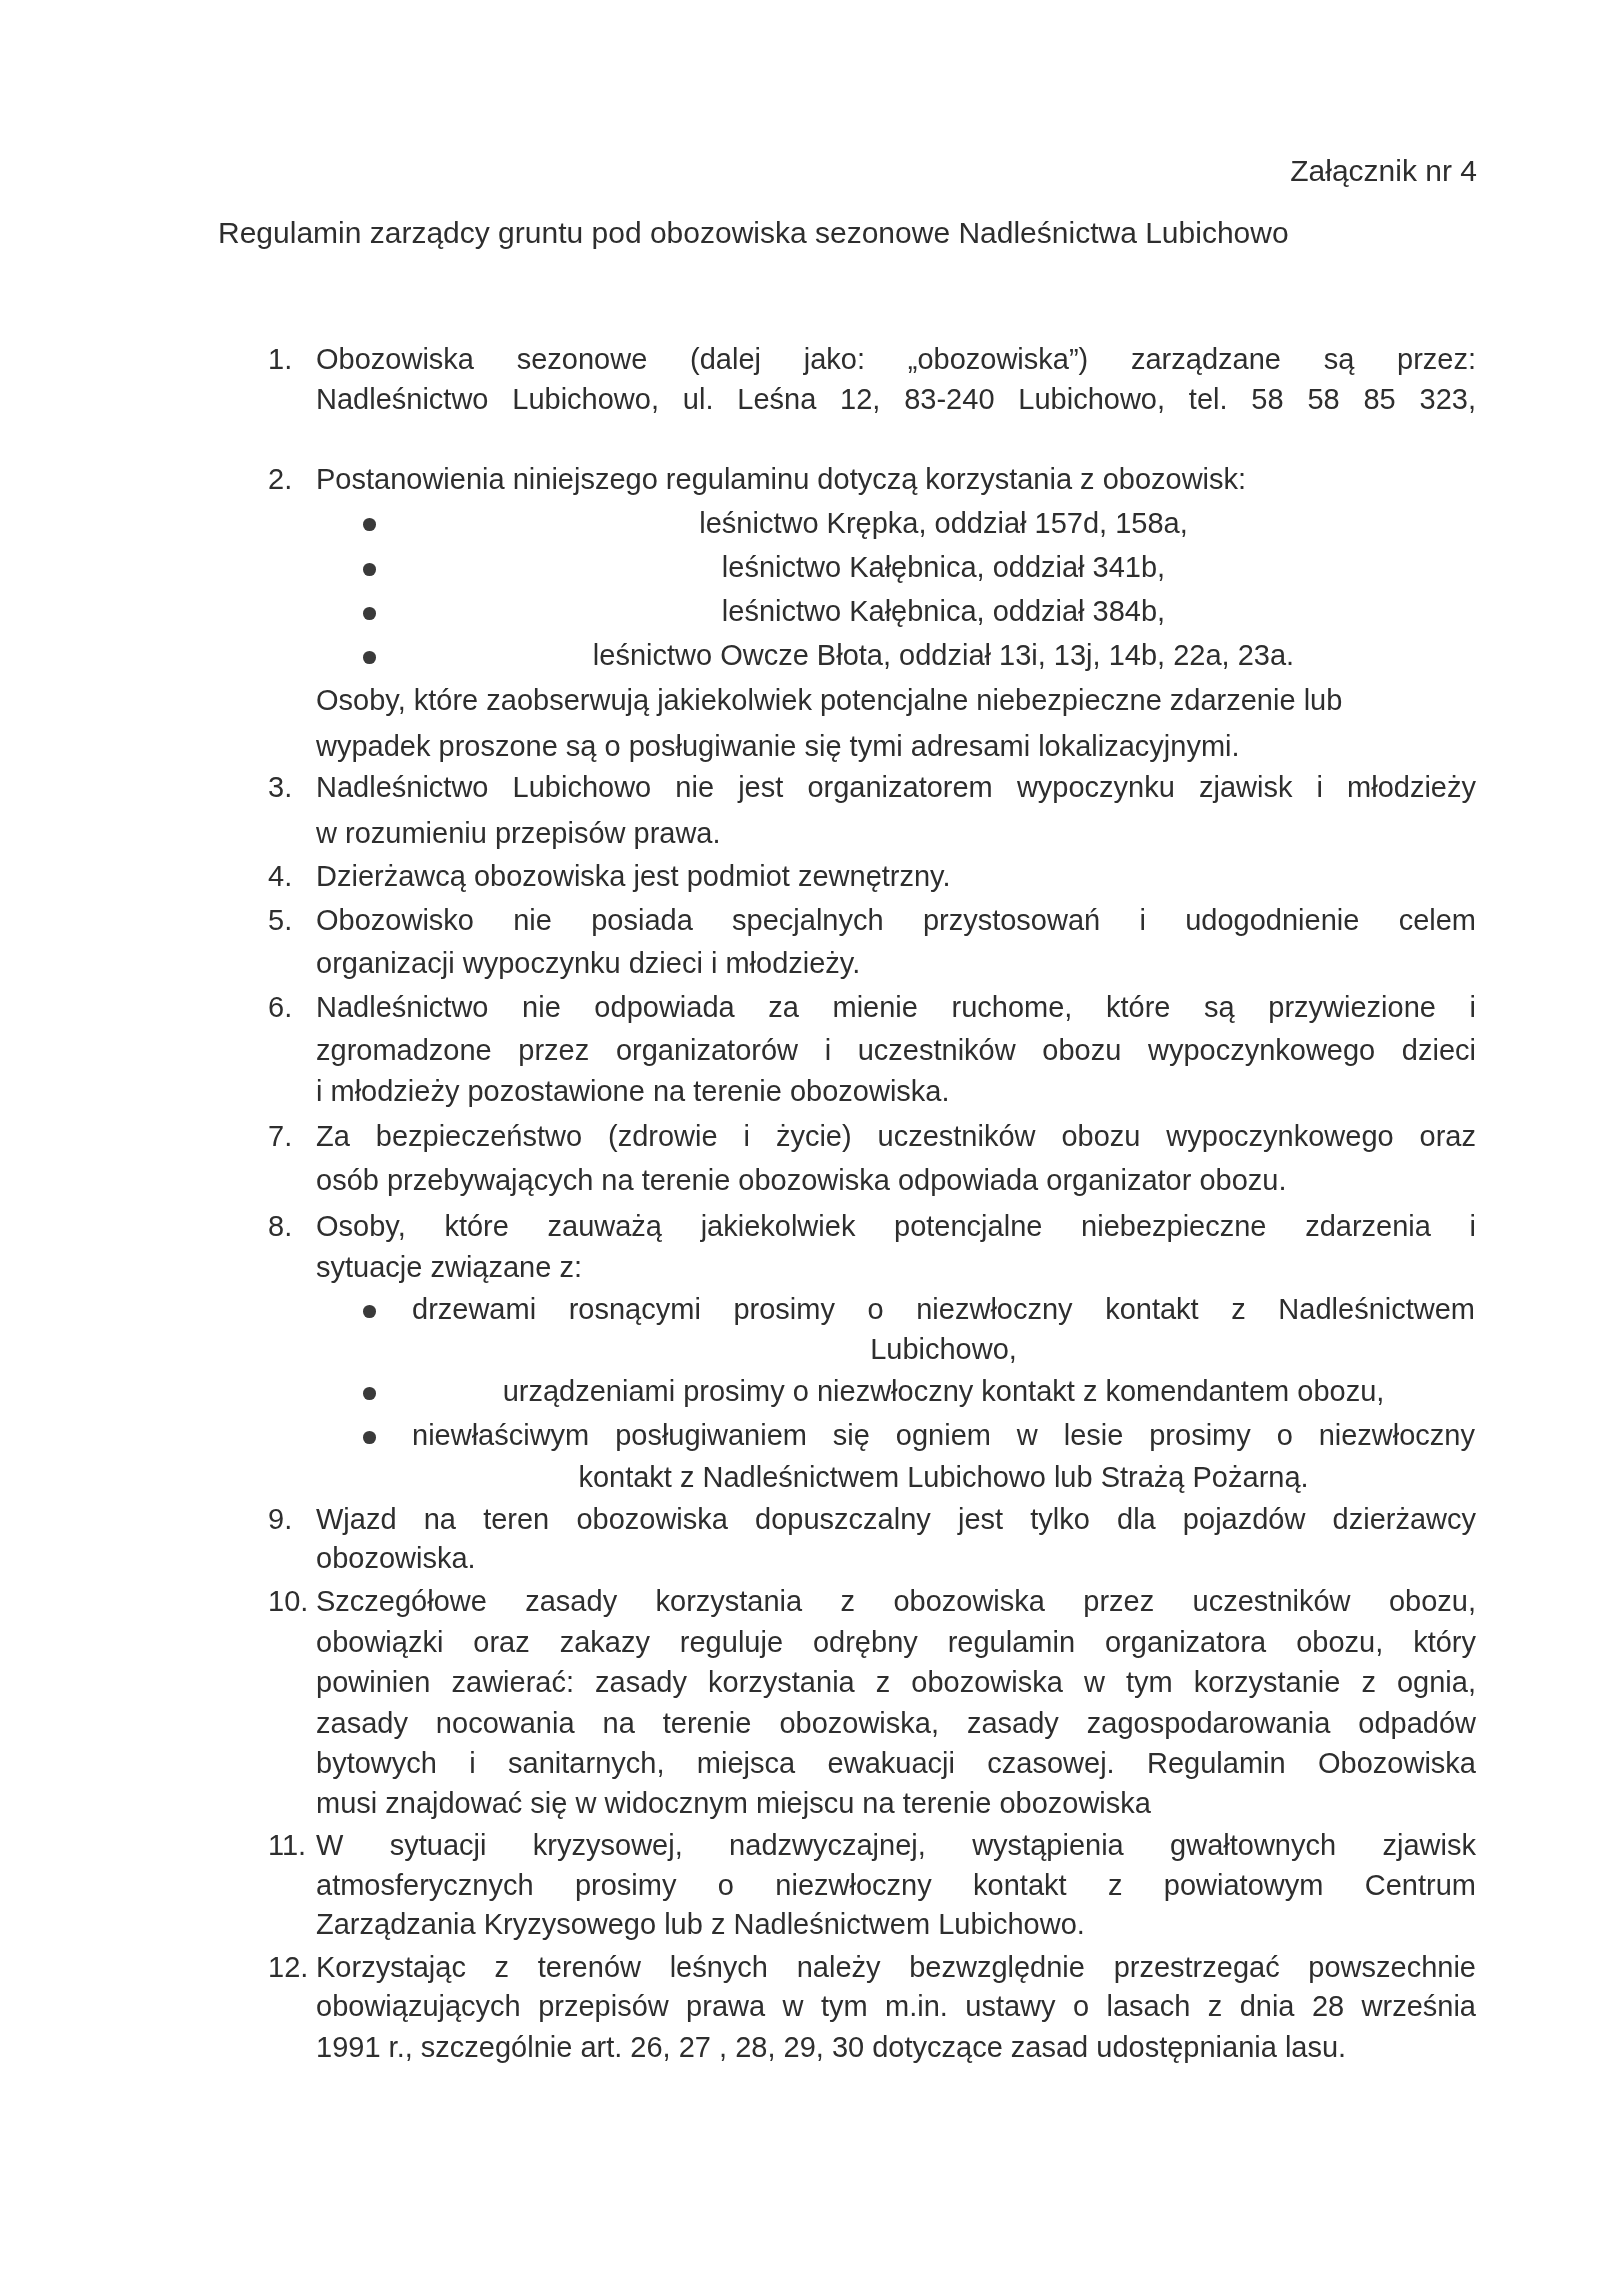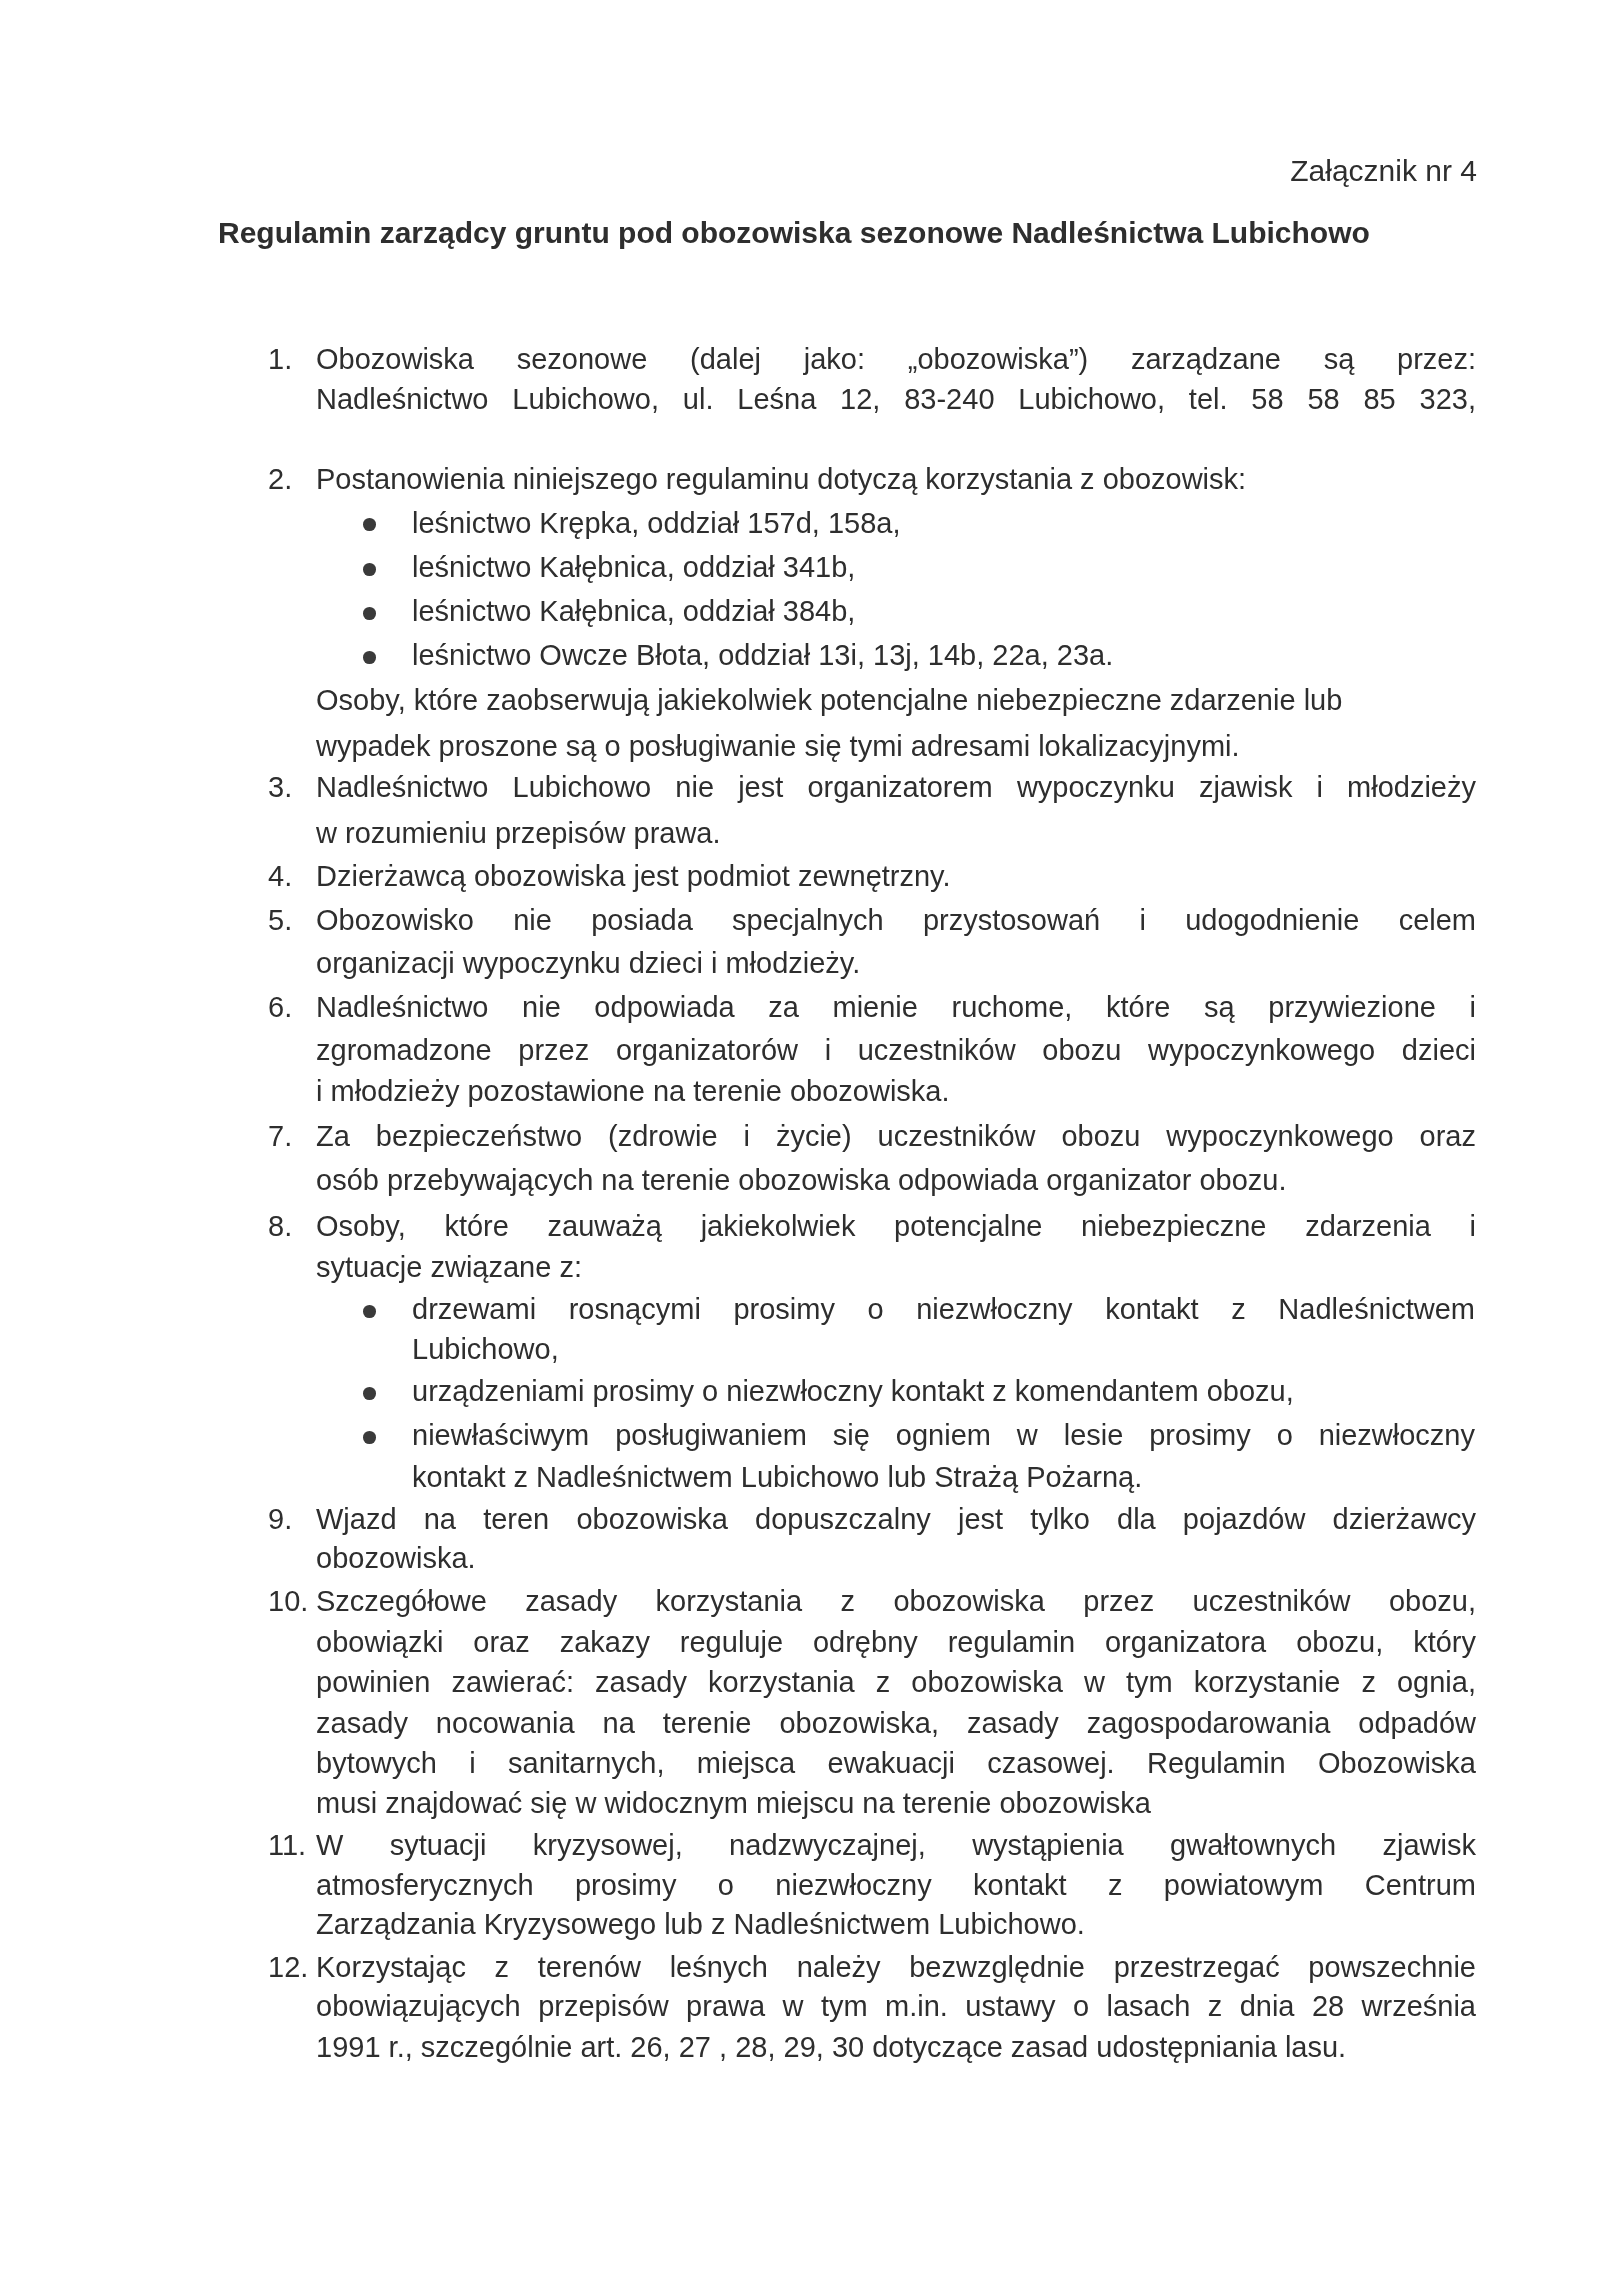--- a/index.html
+++ b/index.html
@@ -1,26 +1,26 @@
 <!DOCTYPE html>
 <html><head>
 <meta charset="utf-8">
 <style>
   html, body { margin: 0; padding: 0; background: #ffffff; }
   body { width: 1620px; height: 2292px; position: relative; overflow: hidden;
          font-family: "Liberation Sans", "DejaVu Sans", sans-serif; color: #2e2e2e; }
   .page { position: absolute; left: 0; top: 0; width: 1620px; height: 1800px; background: #fff; }
   .annex { position: absolute; right: 143px; top: 153px; font-size: 30px; line-height: 35px; }
-  .title { position: absolute; left: 218px; top: 215px; width: 1264px; font-size: 30px; font-weight: bold;
+  .title { position: absolute; left: 218px; top: 215px; width: 1264px; font-size: 30px; font-weight: normal;
            line-height: 35px; white-space: nowrap; }
   .ln { position: absolute; font-size: 29px; line-height: 35px; white-space: nowrap; }
   .num { position: absolute; left: 268px; font-size: 29px; line-height: 35px; }
   .just { text-align: justify; text-align-last: justify; white-space: normal; }
   .body-line { left: 316px; width: 1160px; }
-  .bul-line { left: 412px; width: 1063px; }
+  .bul-line { left: 412px; width: 1063px; text-align: center; }
   .bullet { position: absolute; left: 363px; width: 12.7px; height: 12.7px; border-radius: 50%; background: #3a3a3a; }
   .link { color: #4a90e2; text-decoration: underline; text-decoration-color: #4a90e2; }
 </style>
 </head>
 <body>
 
 <div class="page">
 
   <div class="annex">Załącznik nr 4</div>
   <div class="title">Regulamin zarządcy gruntu pod obozowiska sezonowe Nadleśnictwa Lubichowo</div>

